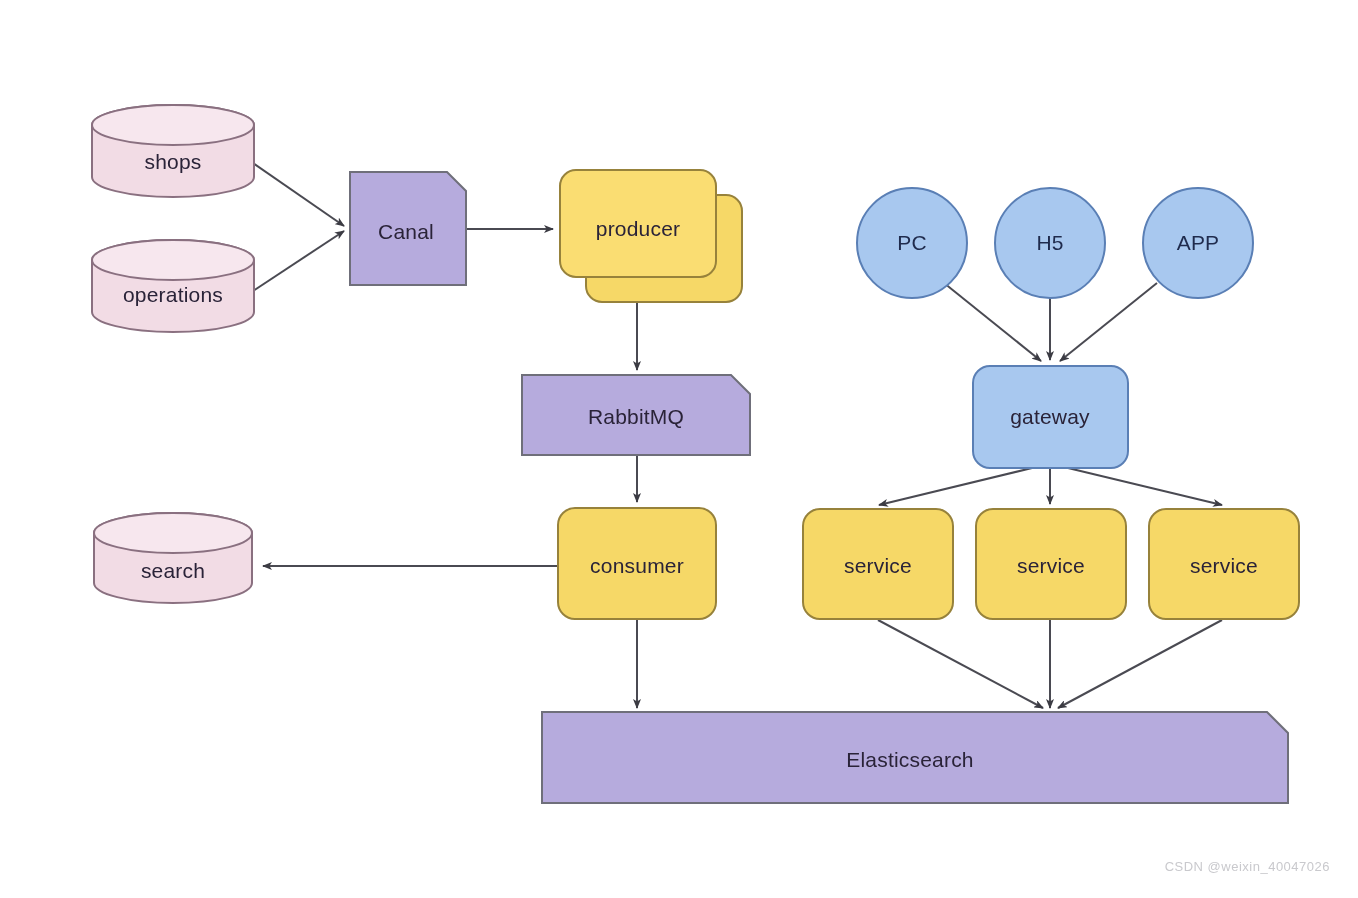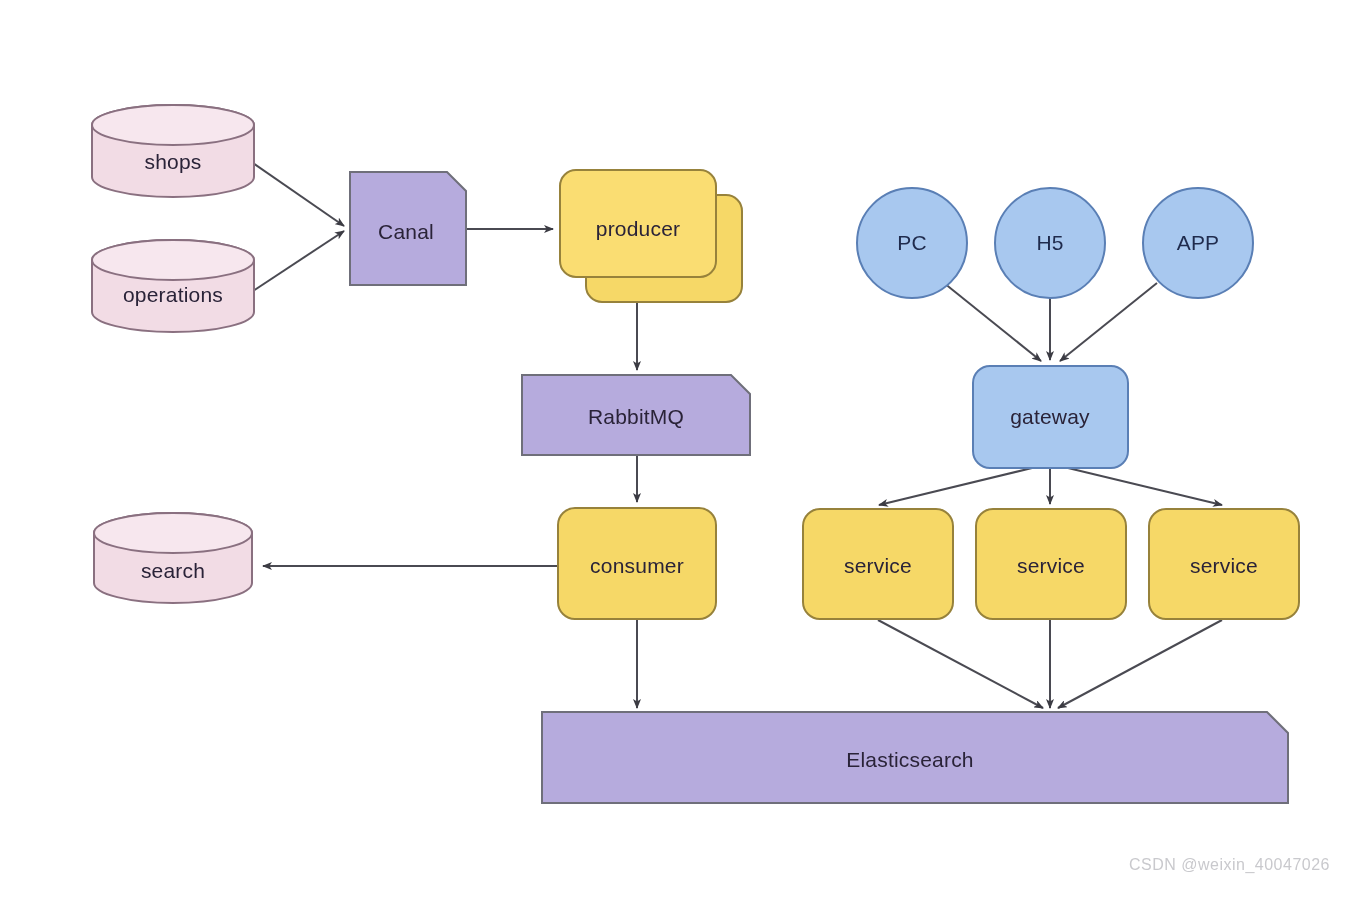--- a/index.html
+++ b/index.html
@@ -56,21 +56,21 @@
   .edge {
     stroke: #4a4a52;
     stroke-width: 2;
     fill: none;
   }
   .watermark {
     position: absolute;
     right: 28px;
     bottom: 24px;
     font-family: "Liberation Sans", sans-serif;
-    font-size: 16px;
+    font-size: 13px;
     color: #c9c9cd;
     letter-spacing: 0.5px;
     user-select: none;
   }
 </style>
 </head>
 <body>
 
 <div id="canvas">
 

